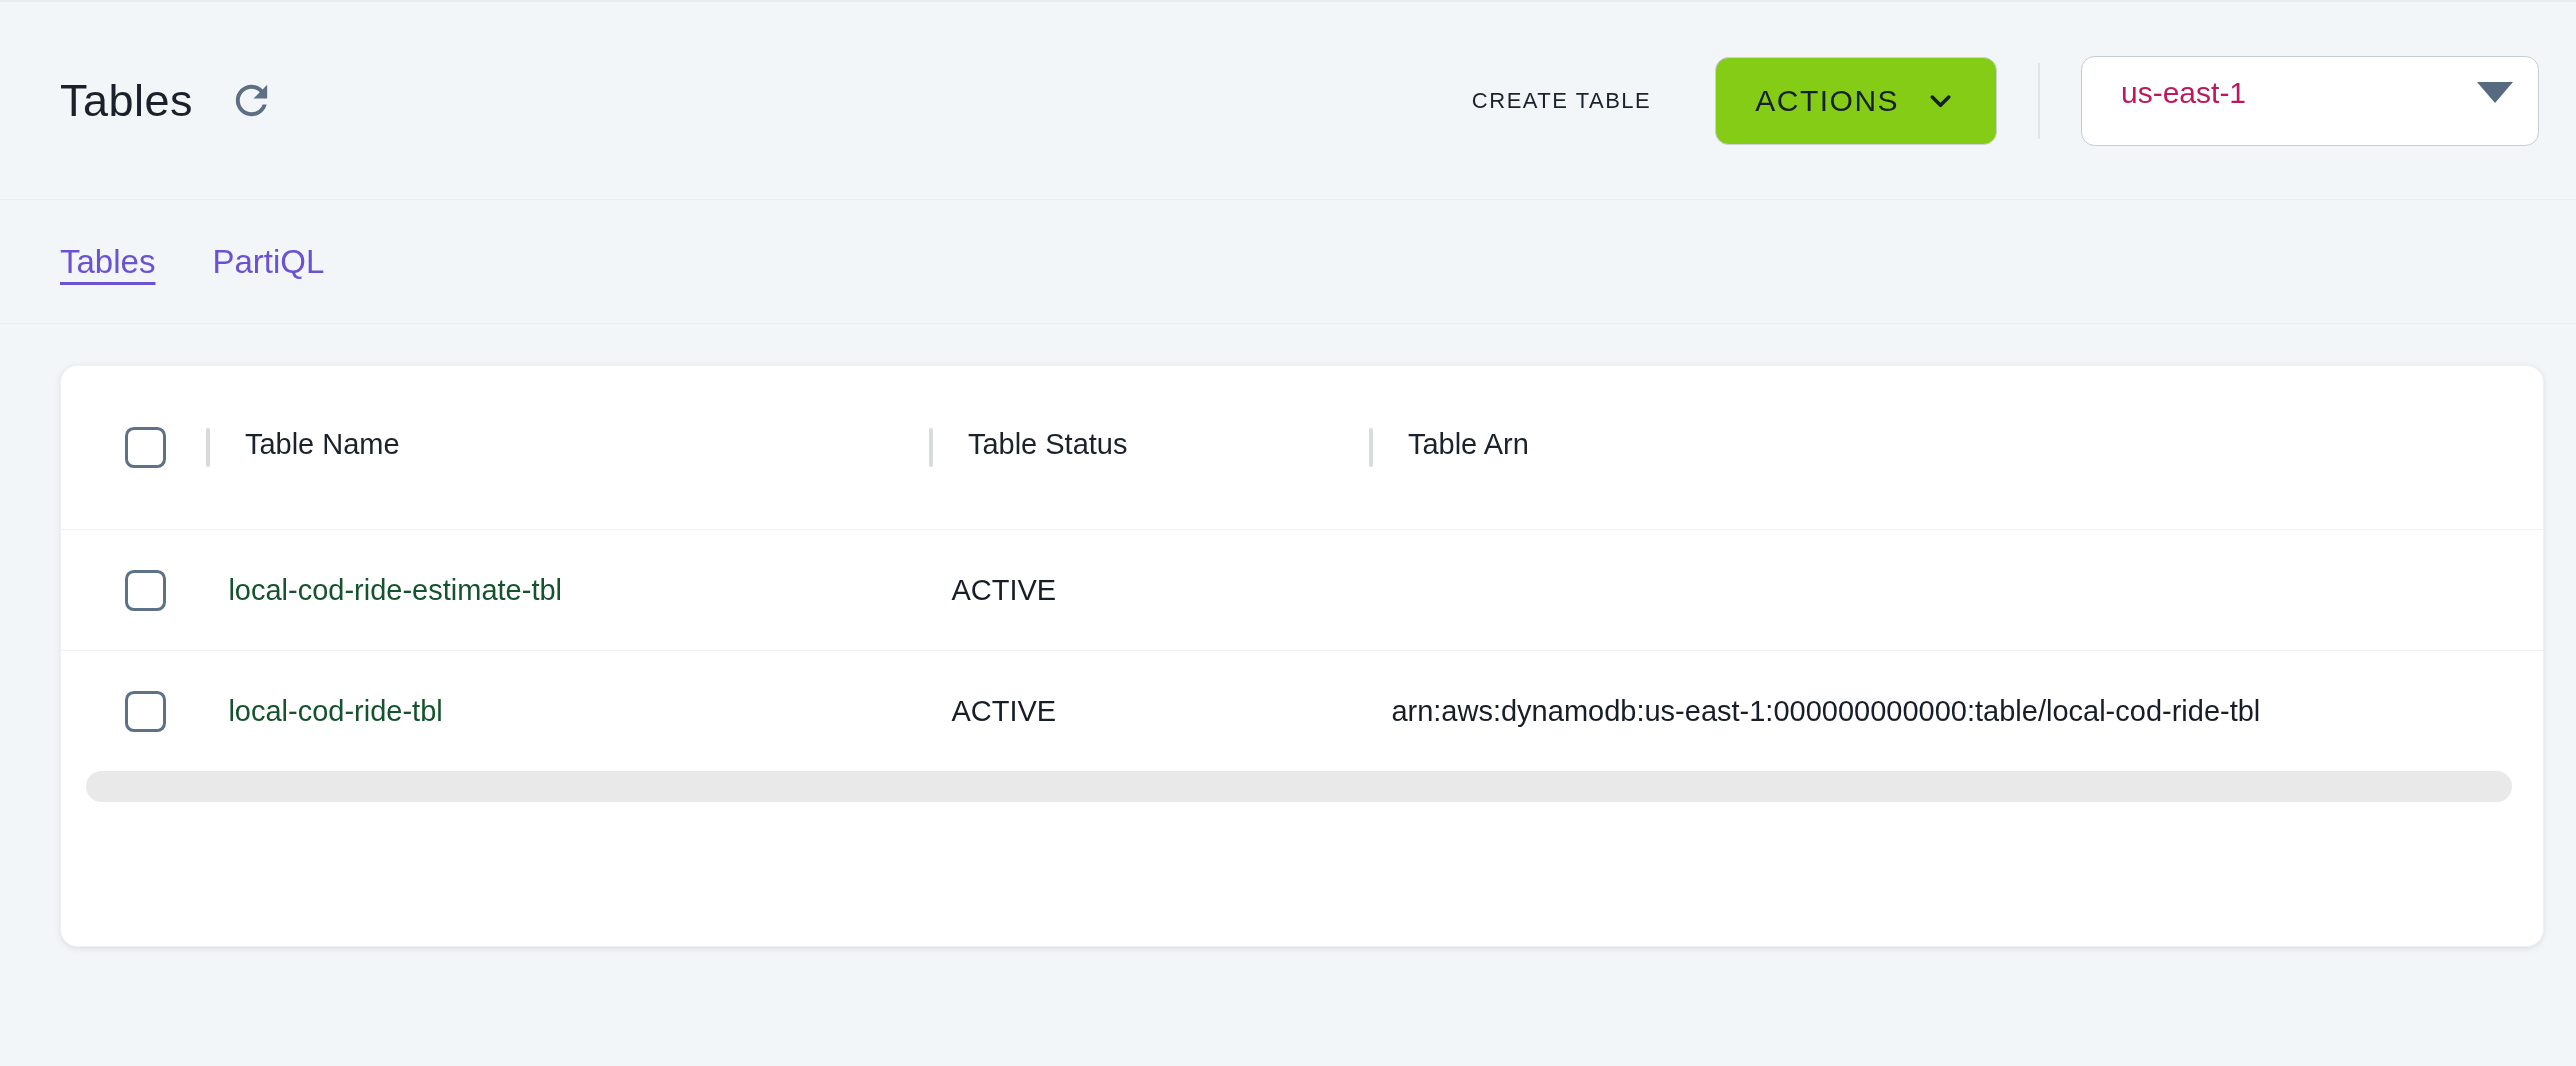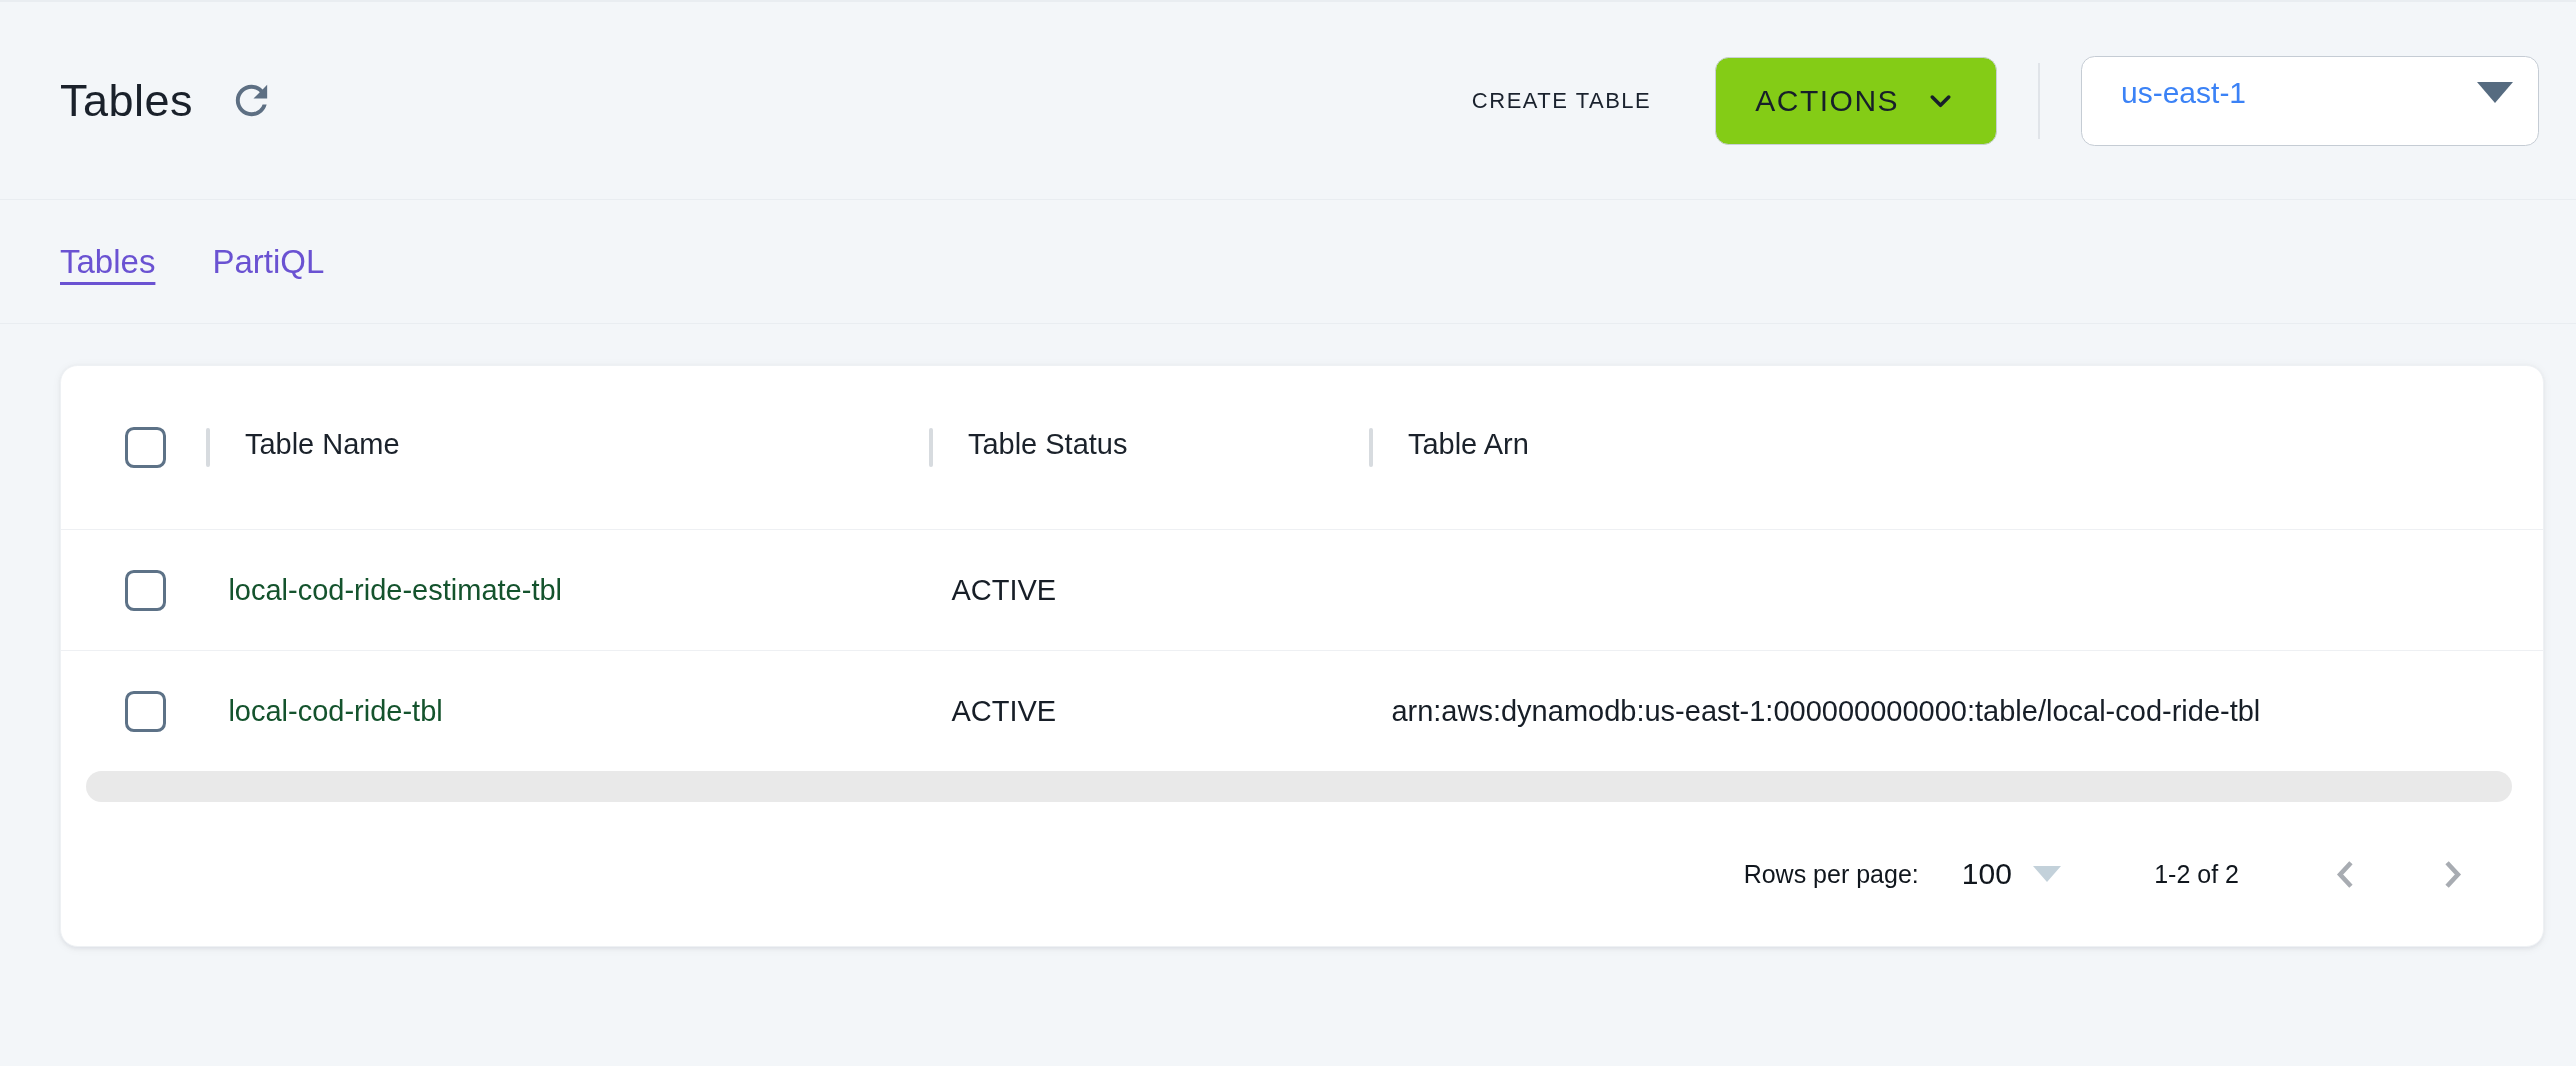--- a/index.html
+++ b/index.html
@@ -36,21 +36,21 @@
     font-family:inherit; font-size:30px; letter-spacing:1.5px; color:#171f2a;
     background:#84cc16; border:1.9px solid #c9d0d7; border-radius:13.6px;
     height:88px; padding:0 39px; cursor:pointer;
   }
   .header-divider { width:1.9px; height:76px; background:#e0e4e9; margin:0 41px; }
   .region-select {
     width:458px; height:90px;
     border:1.9px solid #c5ccd4; border-radius:13.6px; background:#ffffff;
     display:flex; align-items:center; justify-content:space-between;
     padding:0 25px 16px 39px;
-    font-size:30px; color:#3b82f6; cursor:pointer;
+    font-size:30px; color:#be185d; cursor:pointer;
   }
   .tri-down {
     width:0; height:0;
     border-left:18.5px solid transparent; border-right:18.5px solid transparent;
     border-top:21.4px solid #566b80;
   }
 
   
   .tabbar {
     height:124px; display:flex; align-items:center; gap:57px;
@@ -200,37 +200,15 @@
       <a class="table-link">local-cod-ride-tbl</a>
     </div>
     <div class="bcell">ACTIVE</div>
     <div class="bcell">arn:aws:dynamodb:us-east-1:000000000000:table/local-cod-ride-tbl</div>
   </div>
 
   <div class="hscroll-track">
     <div class="hscroll-thumb"></div>
   </div>
 
-  <div class="pagination">
-    <span class="rpp-label">Rows per page:</span>
-    <button class="rpp-value">
-      <span>100</span>
-      <span class="rpp-tri"></span>
-    </button>
-    <span class="range-label">1-2 of 2</span>
-    <button class="pg-btn pg-prev">
-      <span style="display:flex;">
-        <svg width="37" height="37" viewBox="0 0 24 24">
-          <polyline points="14.5,5.5 8.5,12 14.5,18.5" fill="none" stroke="#a8acb2" stroke-width="3" stroke-linecap="square"></polyline>
-        </svg>
-      </span>
-    </button>
-    <button class="pg-btn pg-next">
-      <span style="display:flex;">
-        <svg width="37" height="37" viewBox="0 0 24 24">
-          <polyline points="9.5,5.5 15.5,12 9.5,18.5" fill="none" stroke="#a8acb2" stroke-width="3" stroke-linecap="square"></polyline>
-        </svg>
-      </span>
-    </button>
-  </div>
 
 </div>
 
 
 </body></html>

